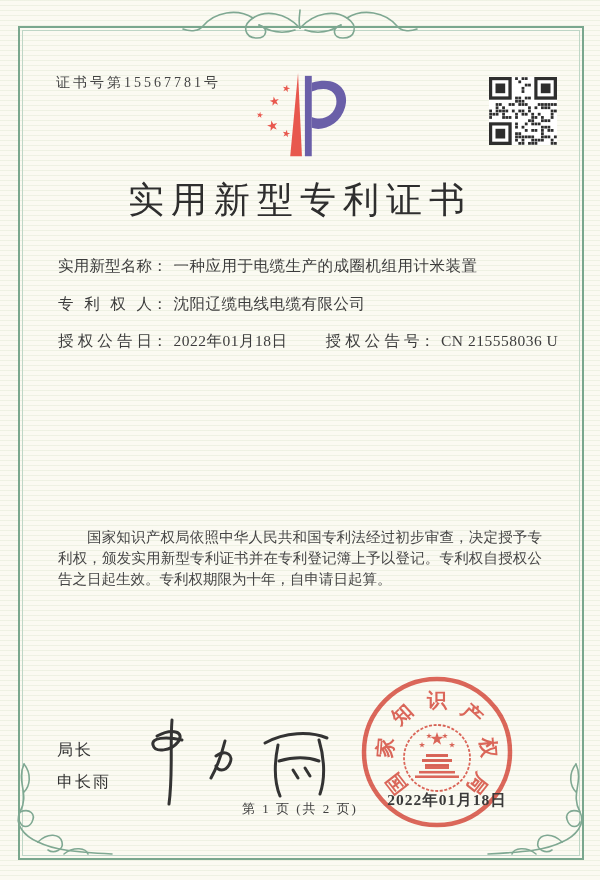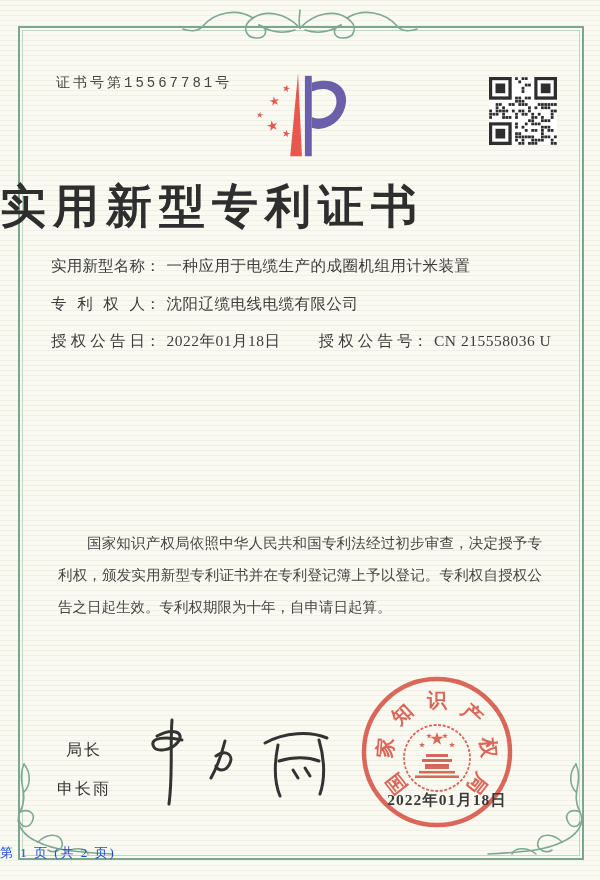--- a/index.html
+++ b/index.html
@@ -8,46 +8,46 @@
     font-family:"Liberation Serif","DejaVu Serif",serif;
     background:
       repeating-linear-gradient(180deg, rgba(204,219,188,0.28) 0px, rgba(204,219,188,0.28) 1px, transparent 1px, transparent 5px),
       #fbfaf2;
     color:#3c3c3c;
   }
   .frame-outer{position:absolute;left:18px;top:26px;width:562px;height:830px;border:2px solid #7aa78e;}
   .frame-inner{position:absolute;inset:2px;border:1px solid #bed6c6;}
   .ornament{position:absolute;pointer-events:none;}
   .ornament path{fill:none;stroke:#7fa892;stroke-width:1.6;stroke-linecap:round;}
-  .cert-no{position:absolute;left:56px;top:74px;font-size:14px;letter-spacing:3px;color:#444;font-family:Liberation Mono, monospace;}
+  .cert-no{position:absolute;left:56px;top:74px;font-size:14px;letter-spacing:3px;color:#444;}
   .logo{position:absolute;left:245px;top:70px;width:110px;height:98px;}
   .qr{position:absolute;left:489px;top:77px;width:68px;height:68px;}
   .qr rect{fill:#2e2e2e;}
   .qr rect.w{fill:#ffffff;}
   .title{
-    position:absolute;left:0;top:176px;width:100%;text-align:left;
-    font-size:46px;font-weight:700;letter-spacing:7px;color:#2e2e2e;
+    position:absolute;left:0;top:176px;width:100%;text-align:center;
+    font-size:36px;font-weight:400;letter-spacing:7px;color:#2e2e2e;
   }
-  .fields{position:absolute;left:51px;top:256px;width:486px;font-size:15.5px;}
+  .fields{position:absolute;left:58px;top:256px;width:486px;font-size:15.5px;}
   .frow{margin-bottom:16.5px;white-space:nowrap;}
   .flabel{display:inline-block;width:94px;text-align:justify;text-align-last:justify;}
   .fcolon{display:inline-block;margin-right:6px;}
   .fvalue{letter-spacing:0.5px;}
   .grant-gap{display:inline-block;width:38px;}
-  .paras{position:absolute;left:58px;top:527px;width:484px;font-size:14.5px;line-height:32px;color:#454545;text-align:justify;}
+  .paras{position:absolute;left:58px;top:527px;width:484px;font-size:14.5px;line-height:21px;color:#454545;text-align:justify;}
   .paras p{margin:0;text-indent:2em;}
   .signer{position:absolute;left:57px;top:740px;font-size:16px;letter-spacing:2px;color:#333;}
-  .signer div{margin-bottom:18px;text-align:center;}
+  .signer div{margin-bottom:11px;}
   .signature{position:absolute;left:128px;top:712px;width:215px;height:100px;}
   .signature path{fill:none;stroke:#333;stroke-width:3;stroke-linecap:round;stroke-linejoin:round;}
   .seal{position:absolute;left:357px;top:672px;width:160px;height:160px;opacity:0.88;mix-blend-mode:multiply;}
   .seal text{font-family:"Liberation Serif","DejaVu Serif",serif;}
   .seal [data-name="seal-text-arc"] text{font-size:20px;font-weight:700;fill:#dc5449;text-anchor:middle;}
   .seal-date{position:absolute;left:362px;top:790px;width:170px;font-size:15.5px;font-weight:700;letter-spacing:1px;color:#3a3a3a;text-align:center;}
-  .footer{position:absolute;left:0;top:844px;width:100%;text-align:left;font-size:13px;letter-spacing:2px;color:#1d4ed8;}
+  .footer{position:absolute;left:0;top:800px;width:100%;text-align:center;font-size:13px;letter-spacing:2px;color:#404040;}
 </style>
 </head>
 <body>
 
 <div class="frame-outer" data-name="border-frame">
   <div class="frame-inner" data-name="border-frame-inner"></div>
 </div>
 
 <svg class="ornament" style="left:175px;top:2px;" width="250" height="46" viewBox="0 0 250 46" data-name="top-flourish-ornament">
   <g>

